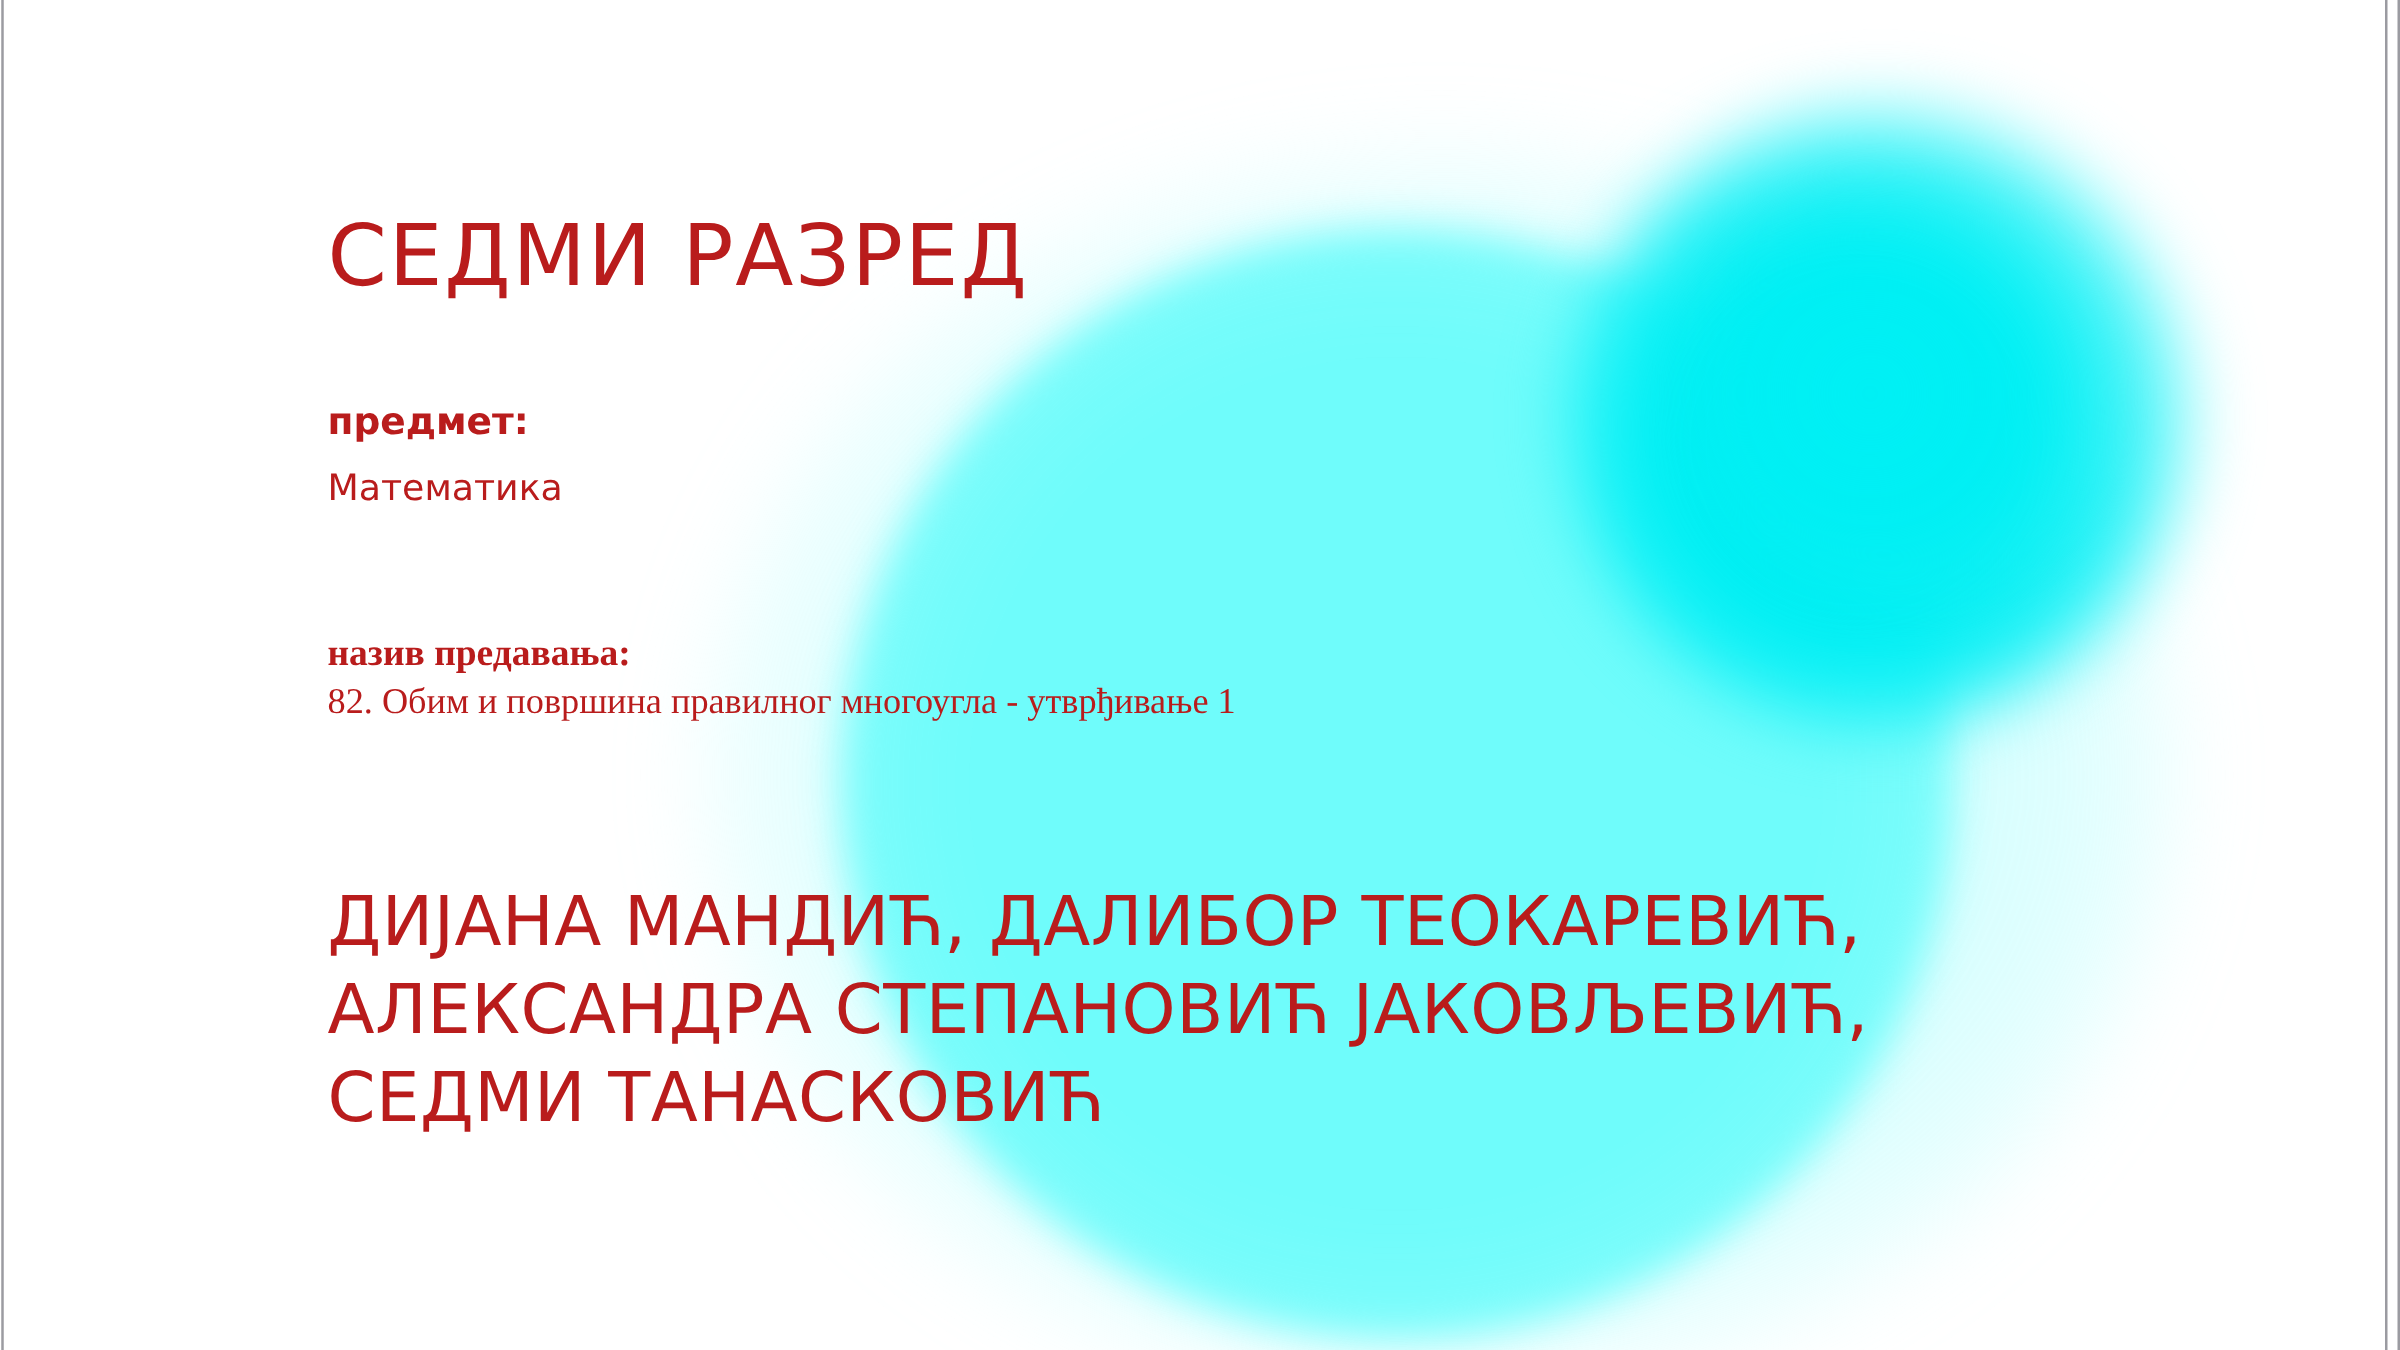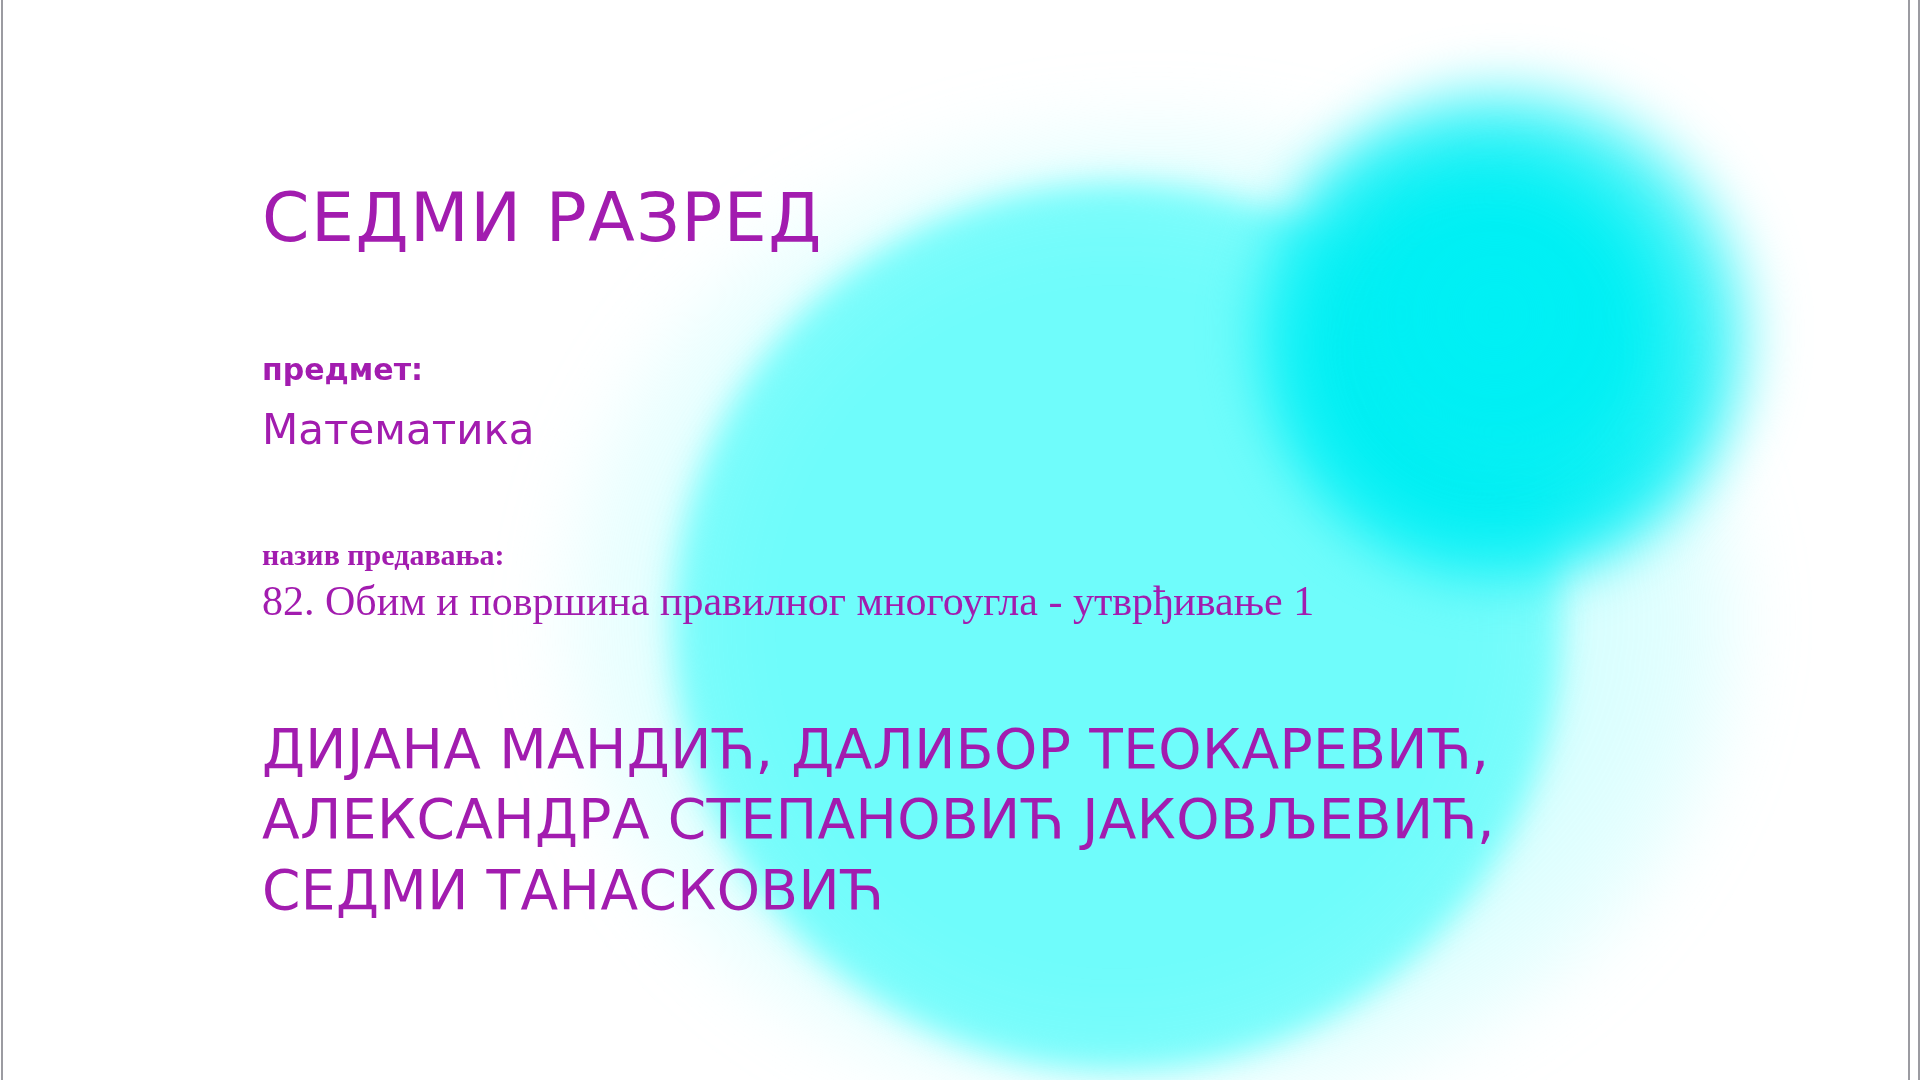--- a/index.html
+++ b/index.html
@@ -100,47 +100,46 @@
         rgba(0,240,245,0.45) 45%,
         rgba(120,250,252,0.16) 74%,
         rgba(255,255,255,0) 100%);
     filter: blur(22px);
   }
 
   
   .content {
     position: absolute;
     left: 262px;
-    top: 12px;
+    top: 0;
     width: 1560px;
     height: 936px;
-    color: #a21caf;
+    color: #b91c1c;
   }
 
   .class-title {
     position: absolute;
     top: 172px;
     left: 0;
     font-size: 68px;
     font-weight: 400;
     letter-spacing: 1.5px;
     line-height: 1;
     white-space: nowrap;
   }
 
   .field { position: absolute; left: 0; }
   .field-label {
     font-size: 30px;
     font-weight: 700;
     line-height: 1.2;
     white-space: nowrap;
-    margin-top: 20px;
   }
   .field-value {
-    font-size: 42px;
+    font-size: 29px;
     font-weight: 400;
     line-height: 1.25;
     white-space: nowrap;
     text-align: right;
   }
 
   .field-subject  { top: 320px; }
   .field-subject .field-value { margin-top: 16px; }
 
   .field-lecture { top: 505px; font-family: Liberation Serif, serif; }

